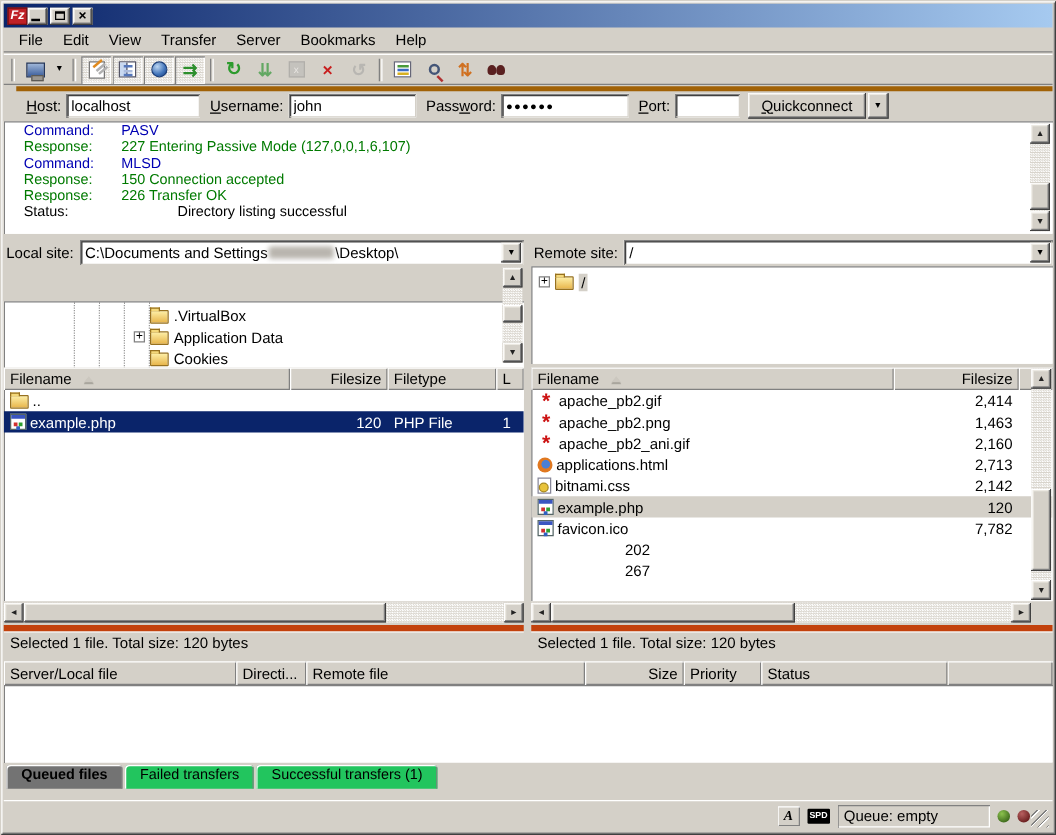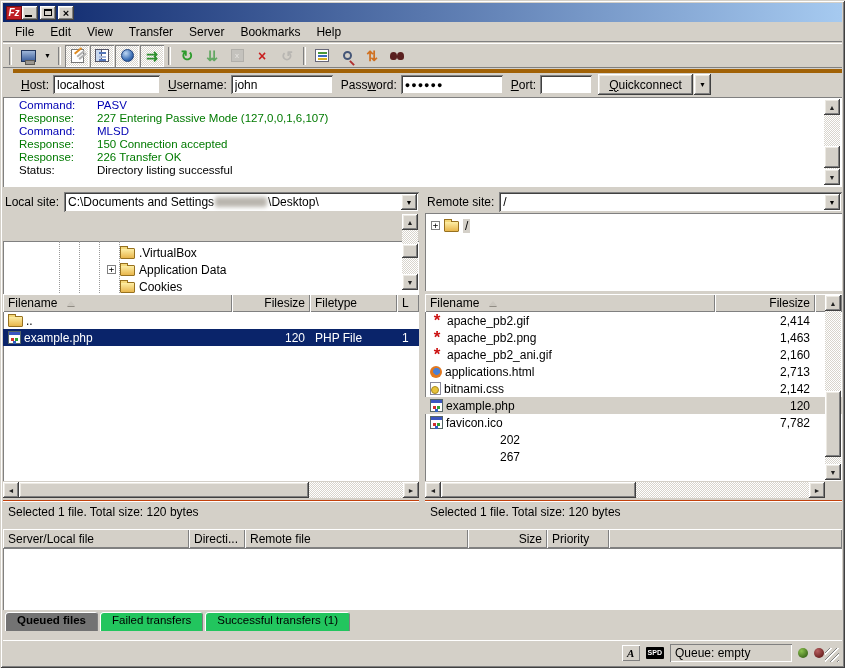--- a/index.html
+++ b/index.html
@@ -153,21 +153,21 @@
   .local-cols .c1 { width:78px; flex:0 0 auto; }
   .local-cols .c2 { width:87px; flex:0 0 auto; }
   .local-cols .c3 { flex:1; }
   .remote-cols .c0 { width:290px; flex:0 0 auto; }
   .remote-cols .c1 { width:100px; flex:0 0 auto; }
   .remote-cols .c2 { flex:1; }
   .frow.sel { background:#0a246a; color:#fff; }
   .frow.sel-in { background:#d4d0c8; }
 
   .selstatus { position:absolute; top:500px; height:22px; display:flex; align-items:center;
-               padding-left:5px; border-top:1px solid #c2410c; box-shadow:0 1px 0 #fff inset; }
+               padding-left:5px; border-top:5px solid #c2410c; box-shadow:0 1px 0 #fff inset; }
 
   
   .qhead { position:absolute; left:3px; top:529px; right:3px; height:19px; display:flex; }
   .qhead .q0 { width:186px; } .qhead .q1 { width:56px; } .qhead .q2 { width:223px; }
   .qhead .q3 { width:79px; } .qhead .q4 { width:62px; } .qhead .q5 { width:149px; } .qhead .q6 { flex:1; }
   .qbody { position:absolute; left:3px; top:548px; right:3px; height:62px; background:#fff;
            box-shadow: inset 1px 1px 0 #808080, inset -1px -1px 0 #fff; }
 
   
   .tabs { position:absolute; left:5px; top:611px; height:20px; display:flex; gap:2px; align-items:flex-end; }
@@ -310,21 +310,21 @@
         <span class="logtext">MLSD</span>
       </div>
       <div class="logline" style="color: rgb(0, 122, 0);">
         <span class="loglabel">Response:</span>
         <span class="logtext">150 Connection accepted</span>
       </div>
       <div class="logline" style="color: rgb(0, 122, 0);">
         <span class="loglabel">Response:</span>
         <span class="logtext">226 Transfer OK</span>
       </div>
-      <div class="logline" style="color: rgb(0, 0, 0);">
+      <div class="logline" style="color: rgb(0, 0, 0); gap: 45px;">
         <span class="loglabel">Status:</span>
         <span class="logtext">Directory listing successful</span>
       </div>
     </div>
   <div class="vscroll dither" style="left:824px; top:99px; height:86px;">
     <span class="sbtn raised" style="top:0;">▲</span>
     <span class="sthumb raised" style="left:0; width:16px; bottom:17px; height:22px;"></span>
     <span class="sbtn raised" style="bottom:0;">▼</span>
   </div>
 
@@ -521,20 +521,21 @@
 
   <div class="selstatus" style="left:3px; width:416px;">Selected 1 file. Total size: 120 bytes</div>
   <div class="selstatus" style="left:425px; width:417px;">Selected 1 file. Total size: 120 bytes</div>
 
   <div class="qhead" id="queuehead">
       <span class="hcell q0">Server/Local file</span>
       <span class="hcell q1">Directi...</span>
       <span class="hcell q2">Remote file</span>
       <span class="hcell q3 num">Size</span>
       <span class="hcell q4">Priority</span>
+      <span class="hcell q5">Status</span>
       <span class="hcell q6"></span>
     </div>
   <div class="qbody"></div>
 
   <div class="tabs" id="tabs">
       <span class="tab active">Queued files</span>
       <span class="tab">Failed transfers</span>
       <span class="tab">Successful transfers (1)</span>
     </div>
 

